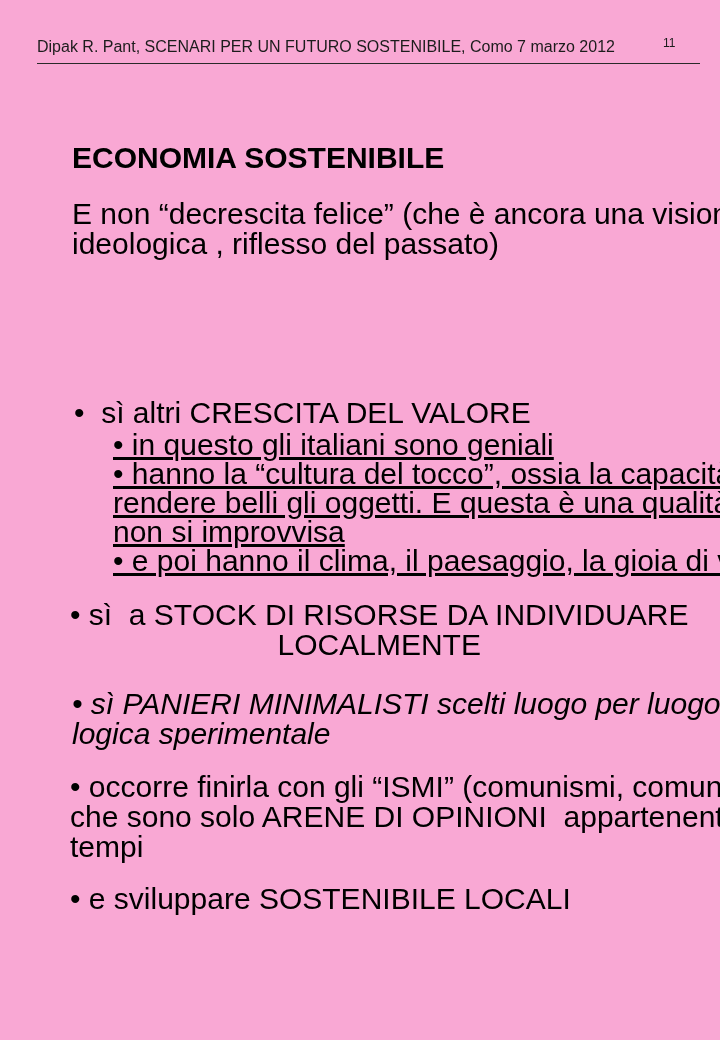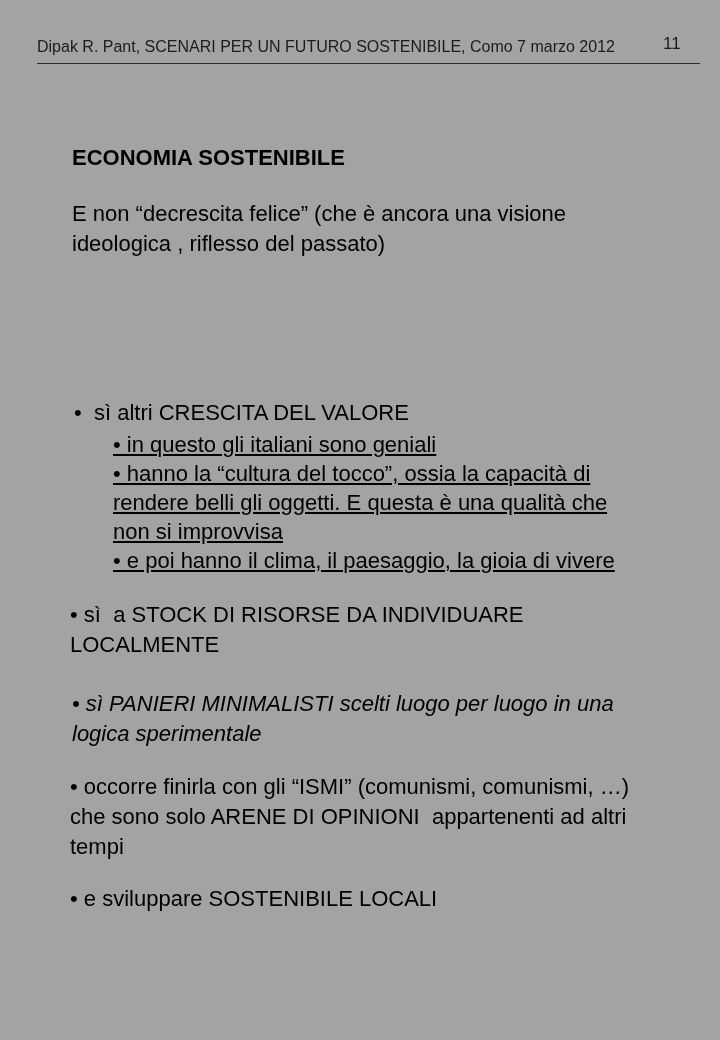--- a/index.html
+++ b/index.html
@@ -4,68 +4,68 @@
 <style>
   html, body {
     margin: 0;
     padding: 0;
     background: #ffffff;
   }
   #page {
     position: relative;
     width: 720px;
     height: 1040px;
-    background: #a3a3a3;
+    background: #f9a8d4;
     overflow: hidden;
     font-family: "Liberation Sans", "DejaVu Sans", sans-serif;
   }
   
   .hdr-title {
     position: absolute;
     left: 37px;
     top: 37px;
     font-size: 16px;
     line-height: 19px;
     color: #1c1c1c;
     white-space: pre;
   }
   .hdr-page {
     position: absolute;
     left: 663px;
     top: 34px;
-    font-size: 17px;
+    font-size: 12px;
     line-height: 19px;
     color: #1c1c1c;
   }
   .hdr-rule {
     position: absolute;
     left: 37px;
     top: 63px;
     width: 663px;
     height: 0;
     border-top: 1.5px solid #2a2a2a;
   }
   
   .blk {
     position: absolute;
-    font-size: 22px;
+    font-size: 30px;
     line-height: 30px;
     color: #000000;
     white-space: pre;
   }
   .slide-heading {
     font-weight: bold;
     top: 143px;
     left: 72px;
   }
   .blk-p1 { top: 199px; left: 72px; }
   .blk-p2 { top: 281px; left: 72px; }
   .blk-p3 { top: 398px; left: 74px; }
   .blk-p3sub { top: 430px; left: 113px; line-height: 29px; text-decoration: underline; }
-  .blk-p4 { top: 600px; left: 70px; }
+  .blk-p4 { top: 600px; left: 70px; text-align: center; }
   .blk-p5 { top: 689px; left: 72px; font-style: italic; }
   .blk-p6 { top: 772px; left: 70px; }
   .blk-p7 { top: 884px; left: 70px; }
 </style>
 </head>
 <body>
 
 <div id="page">
 
   <div class="hdr-title">Dipak R. Pant, SCENARI PER UN FUTURO SOSTENIBILE, Como 7 marzo 2012</div>

